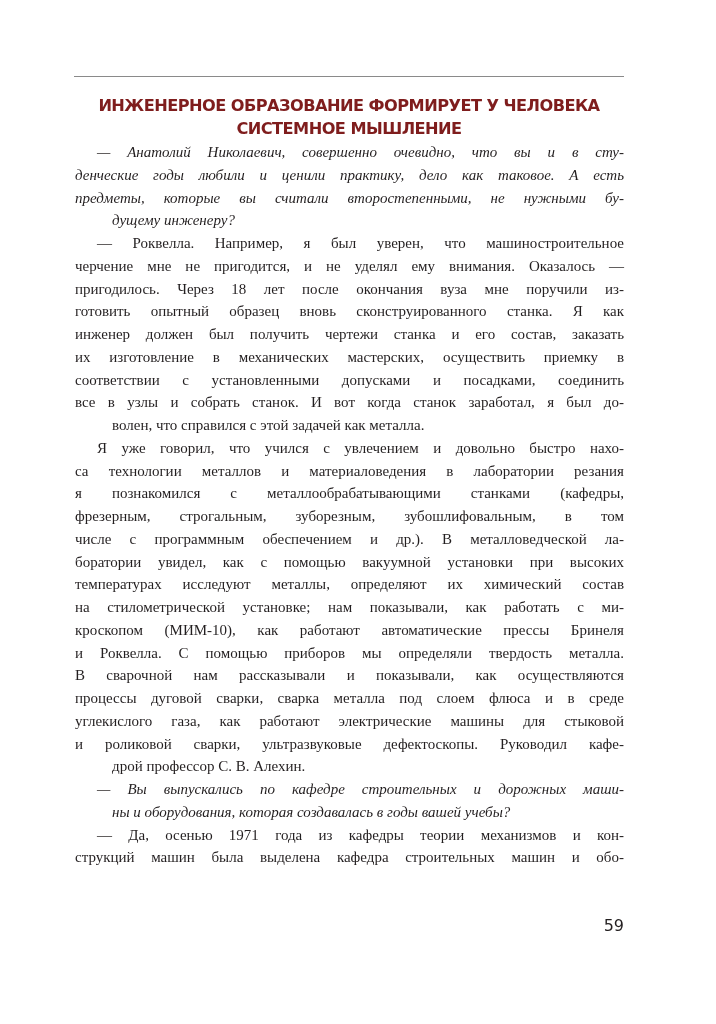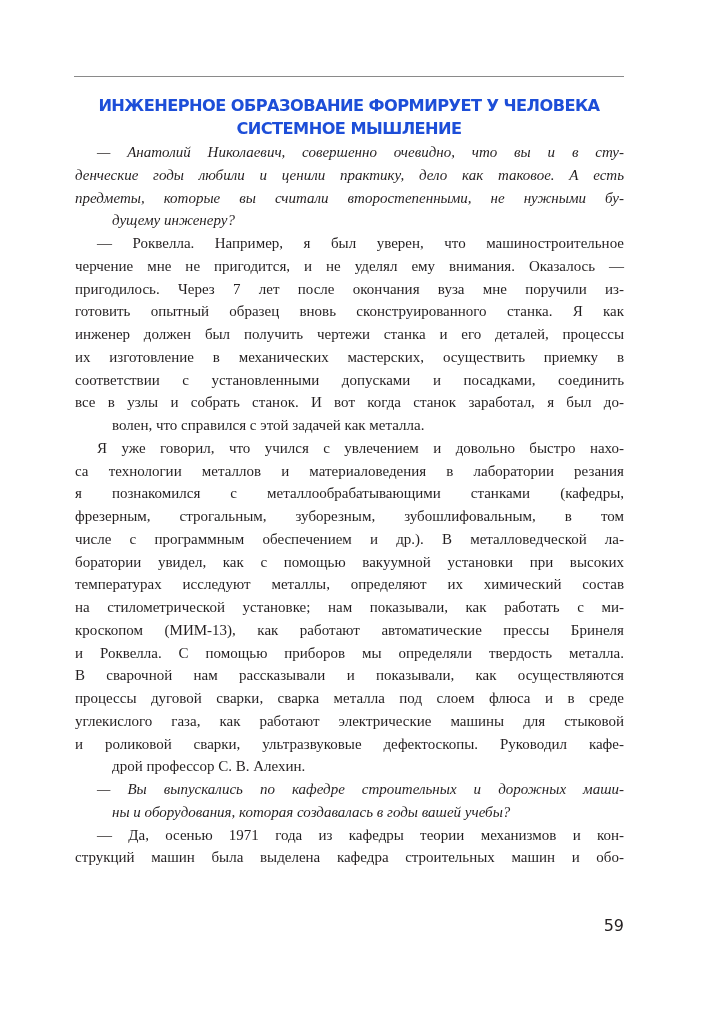--- a/index.html
+++ b/index.html
@@ -19,21 +19,21 @@
   .title {
     position: absolute;
     left: 74px; top: 94px;
     width: 550px;
     text-align: center;
     font-family: "DejaVu Sans", sans-serif;
     font-weight: bold;
     font-size: 16.2px;
     line-height: 23px;
     letter-spacing: -0.55px;
-    color: #1d4ed8;
+    color: #7f1d1d;
   }
   .title div { white-space: nowrap; }
   .body {
     position: absolute;
     left: 75px; top: 141px;
     width: 549px;
     font-family: Liberation Serif, serif;
     font-size: 15px;
     line-height: 22.75px;
     color: #231f20;
@@ -74,39 +74,39 @@
   <div class="paragraph italic">
     <span class="line indent">— Анатолий Николаевич, совершенно очевидно, что вы и в сту-</span>
     <span class="line">денческие годы любили и ценили практику, дело как таковое. А есть</span>
     <span class="line">предметы, которые вы считали второстепенными, не нужными бу-</span>
     <span class="line last">дущему инженеру?</span>
   </div>
 
   <div class="paragraph">
     <span class="line indent">— Роквелла. Например, я был уверен, что машиностроительное</span>
     <span class="line">черчение мне не пригодится, и не уделял ему внимания. Оказалось —</span>
-    <span class="line">пригодилось. Через 7 лет после окончания вуза мне поручили из-</span>
+    <span class="line">пригодилось. Через 18 лет после окончания вуза мне поручили из-</span>
     <span class="line">готовить опытный образец вновь сконструированного станка. Я как</span>
-    <span class="line">инженер должен был получить чертежи станка и его деталей, процессы</span>
+    <span class="line">инженер должен был получить чертежи станка и его состав, заказать</span>
     <span class="line">их изготовление в механических мастерских, осуществить приемку в</span>
     <span class="line">соответствии с установленными допусками и посадками, соединить</span>
     <span class="line">все в узлы и собрать станок. И вот когда станок заработал, я был до-</span>
     <span class="line last">волен, что справился с этой задачей как металла.</span>
   </div>
 
   <div class="paragraph">
     <span class="line indent">Я уже говорил, что учился с увлечением и довольно быстро нахо-</span>
     <span class="line">са технологии металлов и материаловедения в лаборатории резания</span>
     <span class="line">я познакомился с металлообрабатывающими станками (кафедры,</span>
     <span class="line">фрезерным, строгальным, зуборезным, зубошлифовальным, в том</span>
     <span class="line">числе с программным обеспечением и др.). В металловедческой ла-</span>
     <span class="line">боратории увидел, как с помощью вакуумной установки при высоких</span>
     <span class="line">температурах исследуют металлы, определяют их химический состав</span>
     <span class="line">на стилометрической установке; нам показывали, как работать с ми-</span>
-    <span class="line">кроскопом (МИМ-13), как работают автоматические прессы Бринеля</span>
+    <span class="line">кроскопом (МИМ-10), как работают автоматические прессы Бринеля</span>
     <span class="line">и Роквелла. С помощью приборов мы определяли твердость металла.</span>
     <span class="line">В сварочной нам рассказывали и показывали, как осуществляются</span>
     <span class="line">процессы дуговой сварки, сварка металла под слоем флюса и в среде</span>
     <span class="line">углекислого газа, как работают электрические машины для стыковой</span>
     <span class="line">и роликовой сварки, ультразвуковые дефектоскопы. Руководил кафе-</span>
     <span class="line last">дрой профессор С. В. Алехин.</span>
   </div>
 
   <div class="paragraph italic">
     <span class="line indent">— Вы выпускались по кафедре строительных и дорожных маши-</span>

